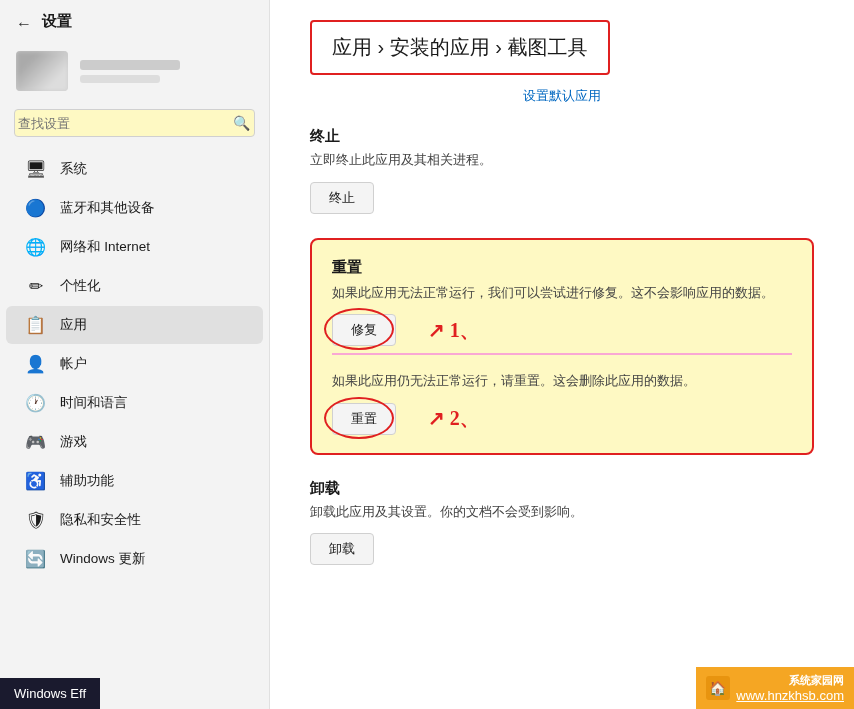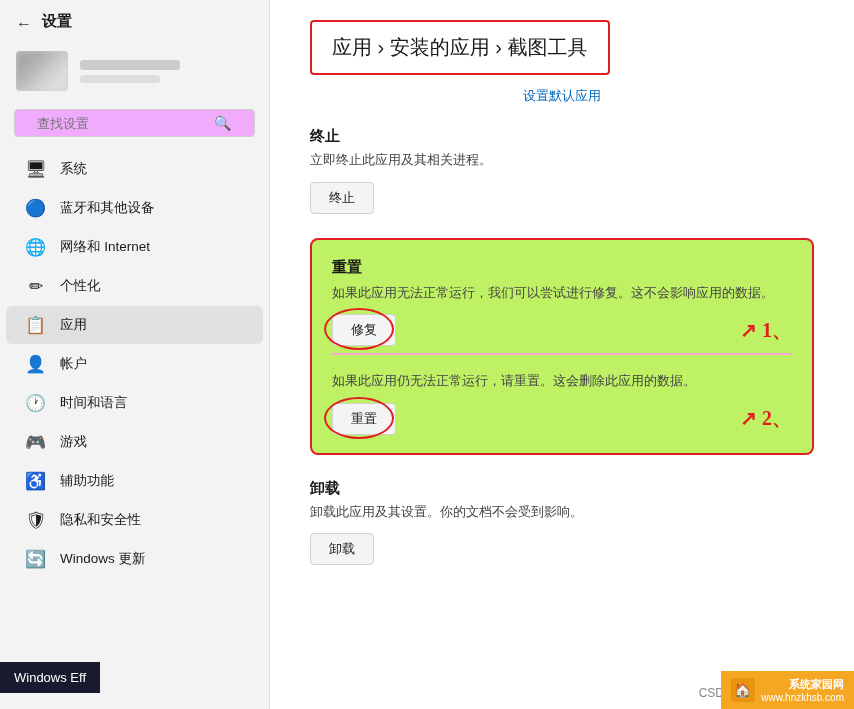--- a/index.html
+++ b/index.html
@@ -83,24 +83,24 @@
       height: 8px;
       background: #ddd;
       border-radius: 3px;
       width: 80px;
     }
 
     .search-box {
       margin: 6px 14px 10px 14px;
       display: flex;
       align-items: center;
-      background: #f0abfc;
+      background: #fef9c3;
       border: 1px solid #d0d0d0;
       border-radius: 4px;
-      padding: 5px 22px;
+      padding: 5px 3px;
       gap: 8px;
     }
 
     .search-box input {
       border: none;
       outline: none;
       background: transparent;
       font-size: 13px;
       color: #555;
       width: 100%;
@@ -205,40 +205,39 @@
       cursor: pointer;
       color: #1a1a1a;
     }
 
     
     .reset-box {
       border: 2.5px solid #e02020;
       border-radius: 8px;
       padding: 18px 20px;
       margin-bottom: 24px;
-      background: #bef264;
+      background: #fef9c3;
     }
 
     .reset-box .section-title {
       margin-bottom: 6px;
     }
 
     .sub-section {
       margin-top: 7px;
       padding-top: 16px;
       border-top: 2px solid #f9a8d4;
     }
 
     
     .repair-row {
       display: flex;
       align-items: center;
       gap: 26px;
       margin-top: 8px;
-      justify-content: space-between;
     }
 
     
     .annotation-repair {
       position: relative;
       display: inline-block;
     }
 
     .annotation-repair .circle-overlay {
       position: absolute;
@@ -289,36 +288,37 @@
       flex-direction: column;
     }
 
     .watermark-line1 {
       font-size: 11px;
       font-weight: bold;
       text-align: right;
     }
 
     .watermark-line2 {
-      font-size: 10px;
+      font-size: 13px;
+      text-decoration: underline;
     }
 
     
     .csd-label {
       position: fixed;
       bottom: 9px;
       right: 130px;
       font-size: 12px;
       color: #888;
     }
 
     
     .windows-eff {
       position: fixed;
-      bottom: 16px;
+      bottom: 0;
       left: 0;
       background: #1a1a2e;
       color: #fff;
       font-size: 13px;
       padding: 8px 14px;
       font-weight: 500;
     }
   </style>
 </head>
 <body>

